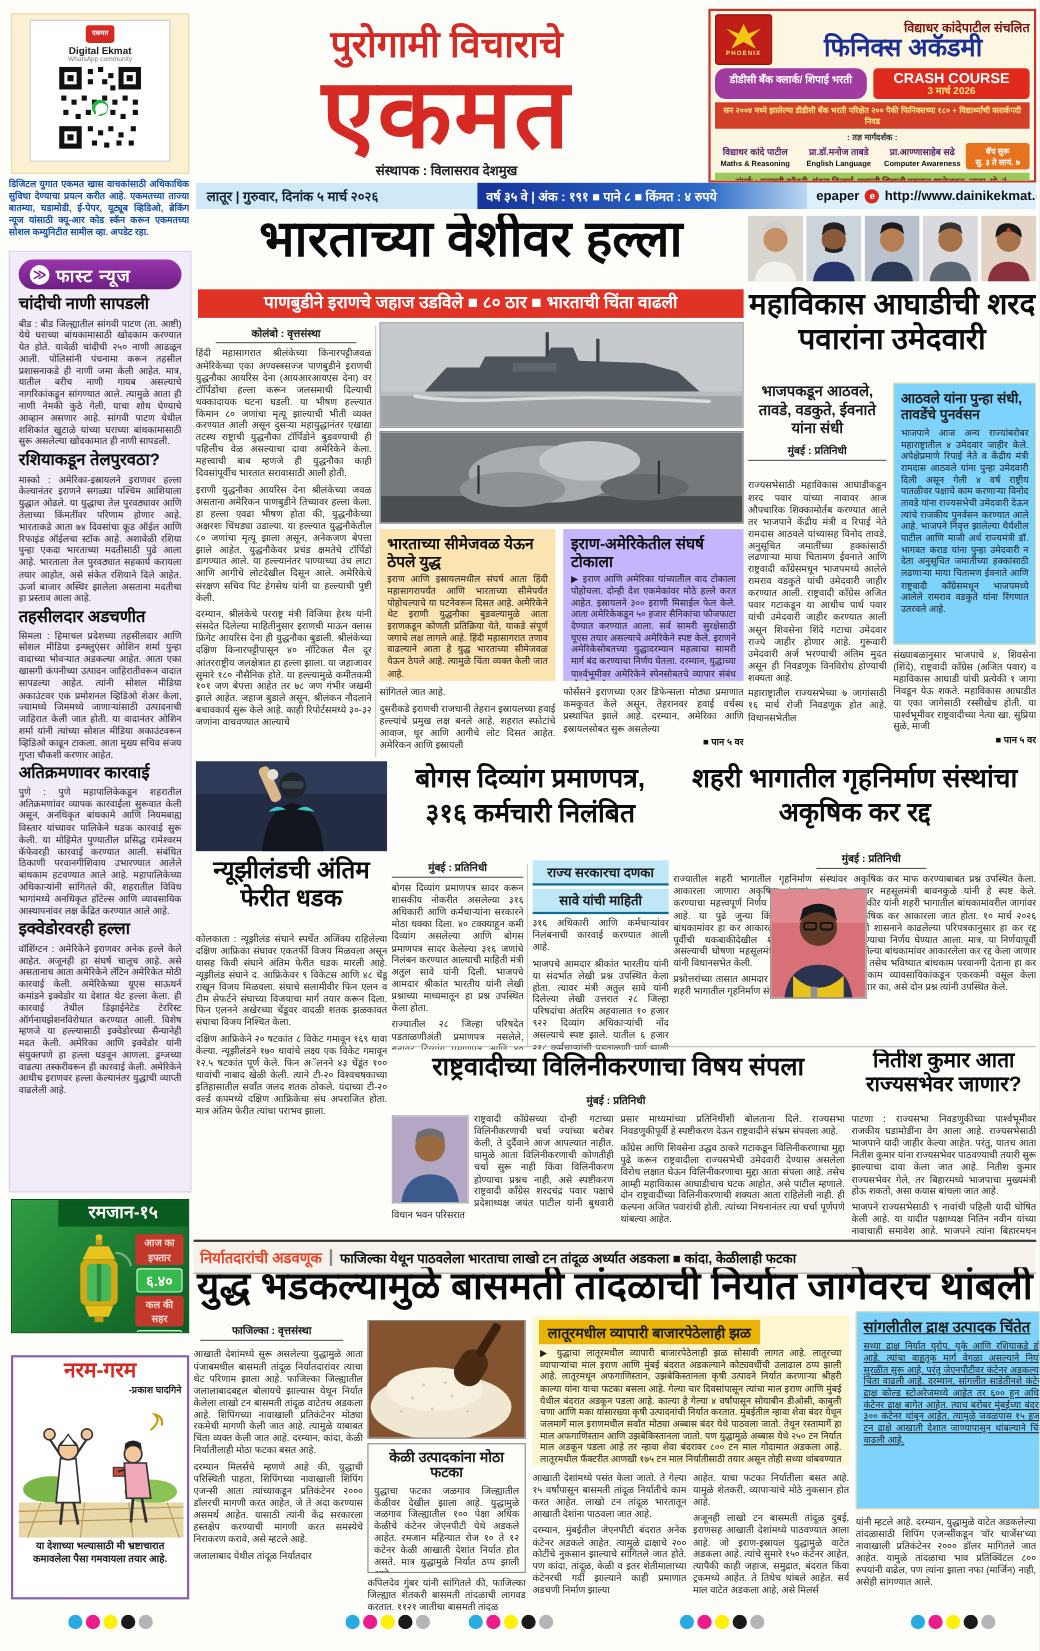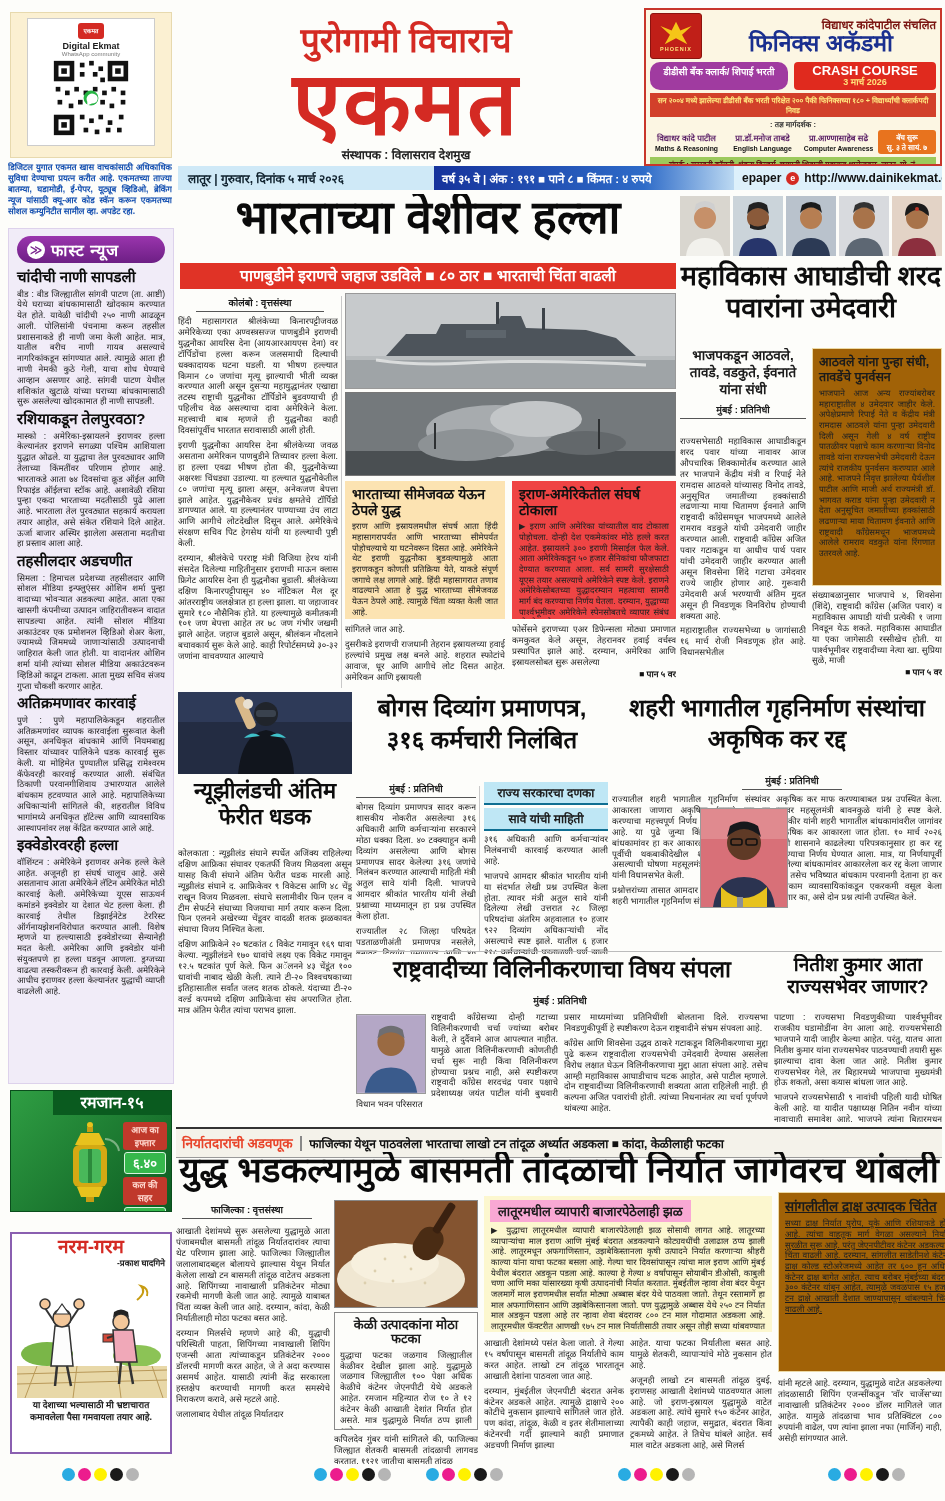--- a/index.html
+++ b/index.html
@@ -65,32 +65,32 @@
   .ram-right{flex:1;text-align:center;}
   .ram-lab{color:#ffd9d0;background:#c0392b;border-radius:3px;font-size:9px;font-weight:bold;padding:1px 3px;display:inline-block;margin-top:3px;}
   .ram-time{background:#35b84c;border:1px solid #d7f3de;color:#fff;font-weight:900;font-size:13px;border-radius:3px;padding:1px 8px;display:inline-block;margin-top:2px;}
   
   .cartoon{background:#fff;border:2px solid #8a5fb0;padding:3px 5px;}
   .car-h{color:#d42a23;font-weight:900;font-size:19px;text-align:center;line-height:1.05;}
   .car-cr{text-align:right;font-size:8.5px;font-weight:bold;color:#222;}
   .car-cap{font-size:9px;font-weight:bold;text-align:center;line-height:1.3;margin-top:2px;}
   
   .subheadbox{font-weight:bold;font-size:13.5px;text-align:center;line-height:1.25;}
-  .cream{background:#a16207;border:1px solid #ecd9a4;padding:6px;}
+  .cream{background:#7dd3fc;border:1px solid #ecd9a4;padding:6px;}
   .cream h4{margin:0 0 3px;font-size:12.5px;line-height:1.2;}
   .cream .bt{font-size:8.4px;}
   .cyan-h{background:#bfe7f5;font-weight:bold;font-size:12px;text-align:center;padding:2px 1px;margin-bottom:3px;border-bottom:2px solid #0e6e92;}
   .photo{background:#ddd;}
   .vline{border-left:1px solid #c9c9c9;}
   .band{display:flex;align-items:center;background:#f4f2ea;border-top:2px solid #333;border-bottom:1px solid #999;height:31px;gap:6px;padding:0 6px;}
   .band .kick{color:#e8442a;font-weight:900;font-size:13.5px;white-space:nowrap;}
   .band .str{font-weight:bold;font-size:12px;color:#111;white-space:nowrap;}
   .exp-h{font-size:35px;font-weight:900;text-align:center;line-height:1.05;color:#0a0a0a;}
   .lbox{background:#fcf7cf;padding:0 0 4px;}
-  .lbox .lt{background:#f9a8d4;font-weight:900;font-size:13px;padding:2px 8px;display:inline-block;margin:4px 6px 3px;}
+  .lbox .lt{background:#eab308;font-weight:900;font-size:13px;padding:2px 8px;display:inline-block;margin:4px 6px 3px;}
   .lbox .bt{padding:0 7px;font-size:8.4px;}
   .bnbox{border:1px solid #888;padding:4px 5px;}
   .bnbox h4{margin:1px 0 3px;font-size:13px;text-align:center;line-height:1.1;}
   .dots{display:flex;gap:3px;}
   .dots i{width:13px;height:13px;border-radius:50%;display:block;}
   .d-c{background:#29abe2}.d-m{background:#ec1c8d}.d-y{background:#fff100}.d-k{background:#1a1a1a}.d-g{background:#b5b5b5}
   
   .av{width:50px;height:60px;flex:0 0 50px;}
 </style>
 </head>
@@ -228,21 +228,21 @@
       <ellipse cx="240" cy="50" rx="40" ry="12" fill="#63686b"></ellipse>
       <rect x="88" y="30" width="2" height="26" fill="#2e3133"></rect>
       <rect x="252" y="26" width="2" height="30" fill="#2e3133"></rect>
     </svg>
   </div>
 
   <div class="abs ybox" style="left:345px;top:481px;width:160px;height:138px;background:#fce3b2;">
     <h4>भारताच्या सीमेजवळ येऊन ठेपले युद्ध</h4>
     <div class="bt">इराण आणि इस्रायलमधील संघर्ष आता हिंदी महासागरापर्यंत आणि भारताच्या सीमेपर्यंत पोहोचल्याचे या घटनेवरून दिसत आहे. अमेरिकेने थेट इराणी युद्धनौका बुडवल्यामुळे आता इराणकडून कोणती प्रतिक्रिया येते, याकडे संपूर्ण जगाचे लक्ष लागले आहे. हिंदी महासागरात तणाव वाढल्याने आता हे युद्ध भारताच्या सीमेजवळ येऊन ठेपले आहे. त्यामुळे चिंता व्यक्त केली जात आहे.</div>
   </div>
-  <div class="abs ybox" style="left:512px;top:481px;width:164px;height:138px;background:#ef4444;">
+  <div class="abs ybox" style="left:512px;top:481px;width:164px;height:138px;background:#c4b5fd;">
     <h4>इराण-अमेरिकेतील संघर्ष टोकाला</h4>
     <div class="bt">▶ इराण आणि अमेरिका यांच्यातील वाद टोकाला पोहोचला. दोन्ही देश एकमेकांवर मोठे हल्ले करत आहेत. इस्रायलने ३०० इराणी मिसाईल फेल केले. आता अमेरिकेकडून ५० हजार सैनिकांचा फौजफाटा देण्यात करण्यात आला. सर्व सामरी सुरक्षेसाठी यूएस तयार असल्याचे अमेरिकेने स्पष्ट केले. इराणने अमेरिकेसोबतच्या युद्धादरम्यान महत्वाचा सामरी मार्ग बंद करण्याचा निर्णय घेतला. दरम्यान, युद्धाच्या पार्श्वभूमीवर अमेरिकेने स्पेनसोबतचे व्यापार संबंध तोडले आहेत.</div>
   </div>
   <div class="abs bt" style="left:345px;top:624px;width:160px;height:64px;">
     <p>सांगितले जात आहे.</p>
     <p>दुसरीकडे इराणची राजधानी तेहरान इस्रायलच्या हवाई हल्ल्यांचे प्रमुख लक्ष बनले आहे. शहरात स्फोटांचे आवाज, धूर आणि आगीचे लोट दिसत आहेत. अमेरिकन आणि इस्रायली</p>
   </div>
   <div class="abs" style="left:512px;top:624px;width:164px;height:64px;">
     <div class="bt">फोर्सेसने इराणच्या एअर डिफेन्सला मोठ्या प्रमाणात कमकुवत केले असून, तेहरानवर हवाई वर्चस्व प्रस्थापित झाले आहे. दरम्यान, अमेरिका आणि इस्रायलसोबत सुरू असलेल्या</div>
     <div class="pageref">■ पान ५ वर</div>

